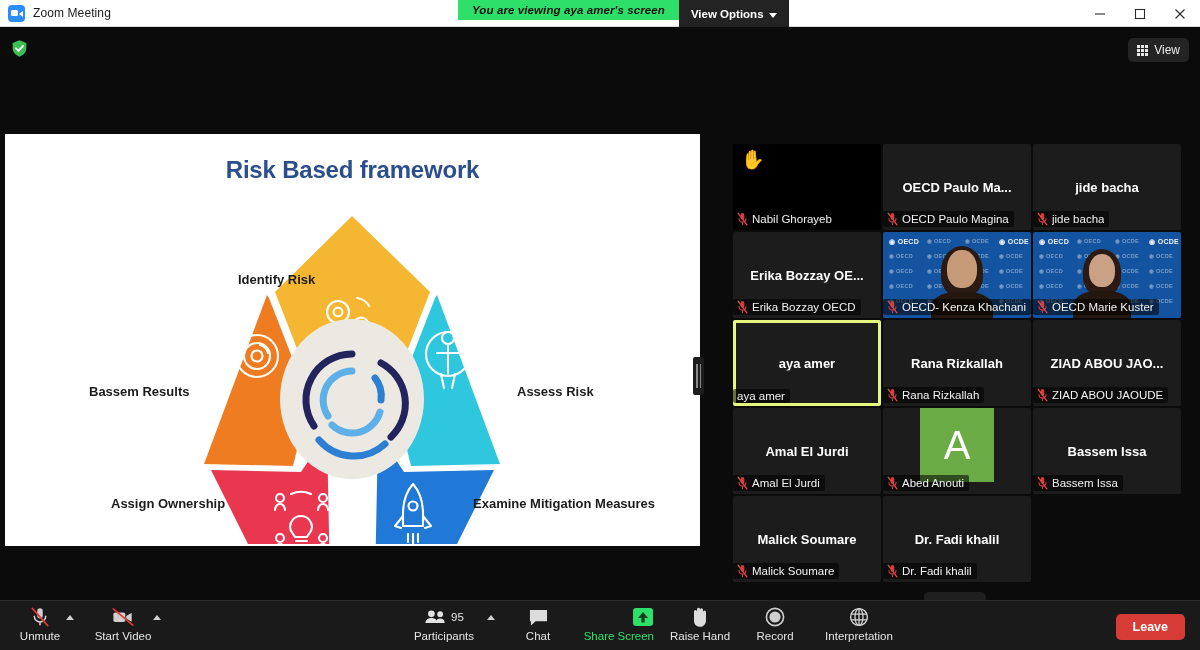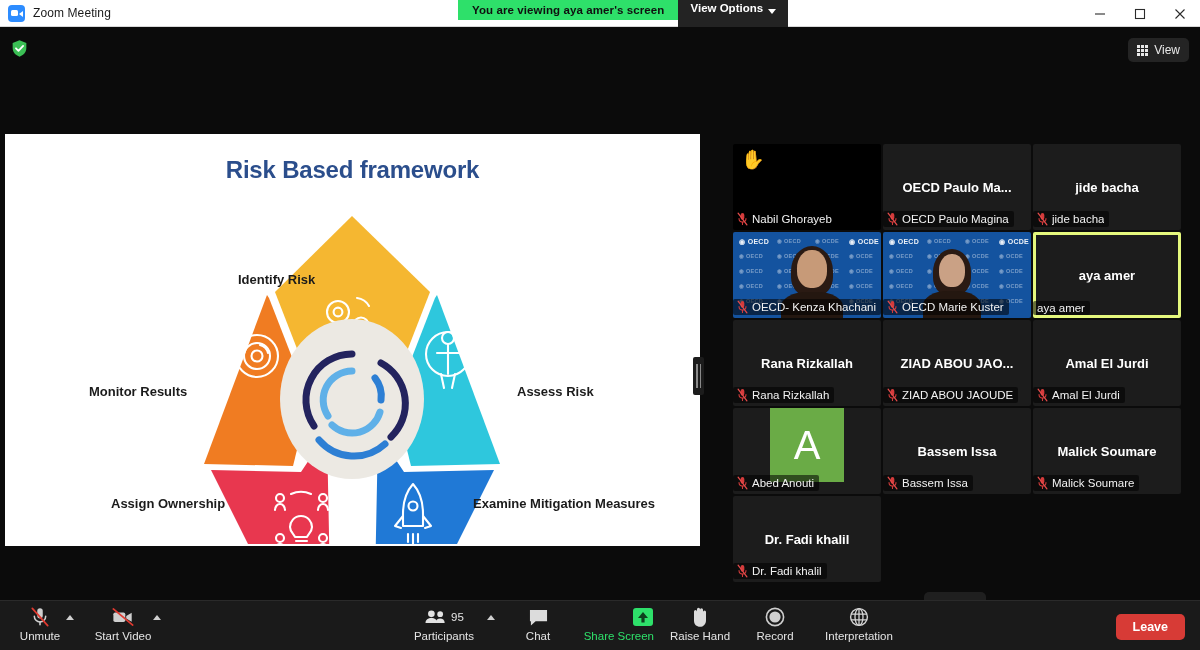--- a/index.html
+++ b/index.html
@@ -37,24 +37,25 @@
 
   .sharebar {
     position: absolute; left: 458px; top: 0; height: 20px;
     display: flex; align-items: stretch;
     font-size: 11.5px; font-weight: bold;
   }
   .sharebar .green {
     background: #2ee06a; color: #101010;
     display: flex; align-items: center; padding: 0 14px;
     letter-spacing: .1px;
+    font-style: italic;
   }
   .sharebar .opts {
     background: #232323; color: #ffffff;
-    display: flex; align-items: flex-end; gap: 5px; padding: 14px 12px;
+    display: flex; align-items: center; gap: 5px; padding: 14px 12px;
   }
   .sharebar .opts .chev {
     display: inline-block; width: 0; height: 0;
     border-left: 4px solid transparent; border-right: 4px solid transparent;
     border-top: 5px solid #ffffff; margin-top: 2px;
   }
 
   .winbtns { position: absolute; right: 0; top: 0; height: 27px; display: flex; }
   .winbtn {
     width: 40px; height: 27px; display: flex; align-items: center; justify-content: center;
@@ -367,21 +368,21 @@
             <path d="M327 231 a29 29 0 0 0 48 -13" stroke="#5fb0e8" stroke-width="7"></path>
             <path d="M370 184 a29 29 0 0 1 6 22" stroke="#2d7fd4" stroke-width="7"></path>
           </g>
         </g>
       </svg>
 
       <div class="pet-label" id="lbl-identify">Identify Risk</div>
       <div class="pet-label" id="lbl-assess">Assess Risk</div>
       <div class="pet-label" id="lbl-examine">Examine Mitigation Measures</div>
       <div class="pet-label" id="lbl-assign">Assign Ownership</div>
-      <div class="pet-label" id="lbl-monitor">Monitor Results</div>
+      <div class="pet-label" id="lbl-monitor">Bassem Results</div>
     </div>
   </div>
 
   <div class="drag-handle">
     <i></i>
       <i></i>
   </div>
 
   <div class="pgrid" id="pgrid">
       <div class="tile black">
@@ -411,20 +412,32 @@
       <div class="tile">
         <div class="tile-name-center">jide bacha</div>
         <div class="tile-footer">
           <svg class="mic-muted" width="11" height="14" viewBox="0 0 12 15">
             <rect x="4" y="1" width="4" height="7.2" rx="2" fill="#d43b3b"></rect>
             <path d="M2.2 7a3.8 3.8 0 0 0 7.6 0" fill="none" stroke="#d43b3b" stroke-width="1.2" stroke-linecap="round"></path>
             <path d="M6 11v2.4" stroke="#d43b3b" stroke-width="1.2" stroke-linecap="round"></path>
             <path d="M1.2 1.2 L10.8 13.8" stroke="#e24a4a" stroke-width="1.4" stroke-linecap="round"></path>
           </svg>
           <span class="fname">jide bacha</span>
+        </div>
+      </div>
+      <div class="tile">
+        <div class="tile-name-center">Erika  Bozzay  OE...</div>
+        <div class="tile-footer">
+          <svg class="mic-muted" width="11" height="14" viewBox="0 0 12 15">
+            <rect x="4" y="1" width="4" height="7.2" rx="2" fill="#d43b3b"></rect>
+            <path d="M2.2 7a3.8 3.8 0 0 0 7.6 0" fill="none" stroke="#d43b3b" stroke-width="1.2" stroke-linecap="round"></path>
+            <path d="M6 11v2.4" stroke="#d43b3b" stroke-width="1.2" stroke-linecap="round"></path>
+            <path d="M1.2 1.2 L10.8 13.8" stroke="#e24a4a" stroke-width="1.4" stroke-linecap="round"></path>
+          </svg>
+          <span class="fname">Erika Bozzay OECD</span>
         </div>
       </div>
       <div class="tile">
         <div class="oecd-bg">
           <span class="wm big" style="left:6px; top:6px">◉ OECD</span>
           <span class="wm" style="left:44px; top:6px">◉ OECD</span>
           <span class="wm" style="left:82px; top:6px">◉ OCDE</span>
           <span class="wm big" style="left:116px; top:6px">◉ OCDE</span>
           <span class="wm" style="left:6px; top:21px">◉ OECD</span>
           <span class="wm" style="left:44px; top:21px">◉ OECD</span>

